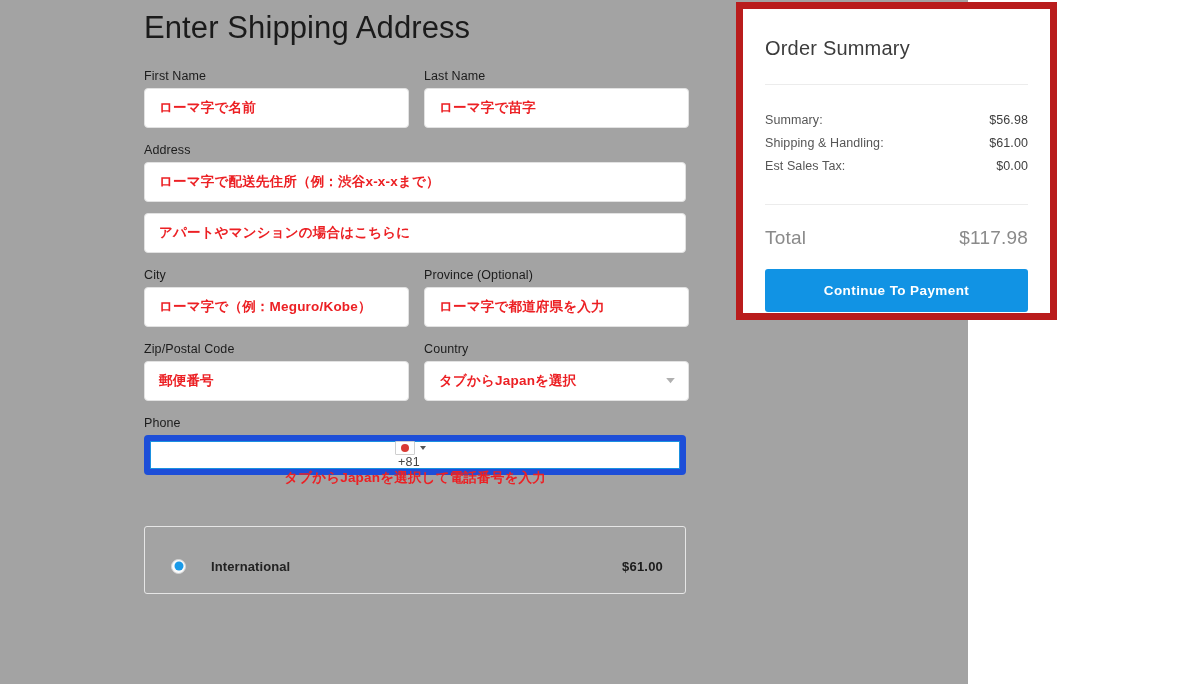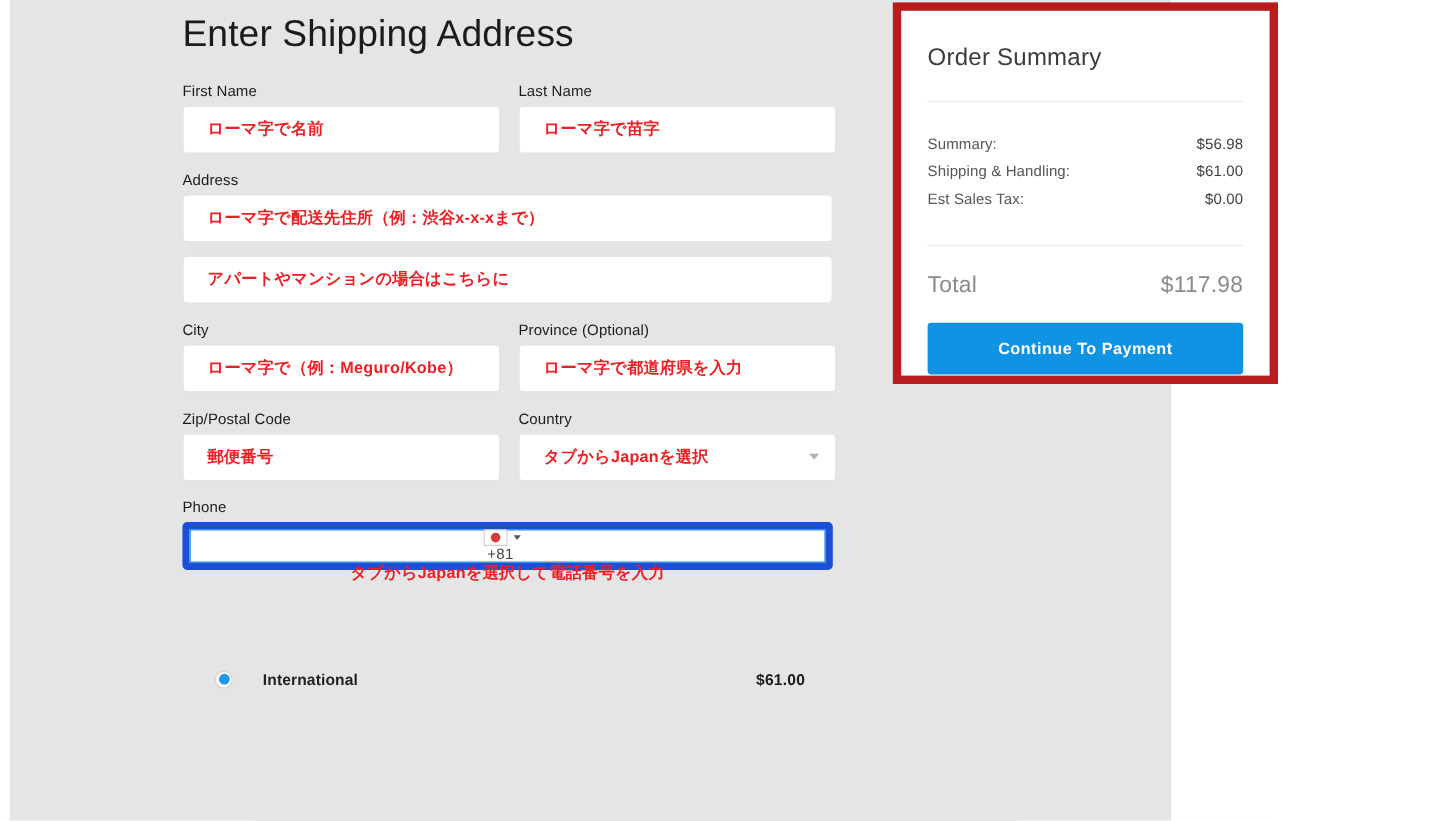--- a/index.html
+++ b/index.html
@@ -9,22 +9,21 @@
     height: 684px;
     background: #ffffff;
     font-family: "Liberation Sans", sans-serif;
     overflow: hidden;
   }
 
   .page {
     position: relative;
     width: 968px;
     height: 684px;
-    background: #e5e5e5;
-    margin-left: 8px;
+    background: #a3a3a3;
   }
 
   
   .form-col {
     position: absolute;
     left: 144px;
     top: 0;
     width: 542px;
   }
 
@@ -46,21 +45,21 @@
     letter-spacing: 0.1px;
   }
 
   .input-box {
     height: 40px;
     border: 1px solid #e2e2e2;
     border-radius: 4px;
     background: #ffffff;
     display: flex;
     align-items: center;
-    padding: 0 20px;
+    padding: 0 14px;
   }
 
   .input-box.focused {
     border: 6px solid #1d4ed8;
     box-shadow: 0 0 0 1px #1a90e0 inset;
     flex-direction: column;
   }
 
   .input-text {
     font-size: 13.5px;

